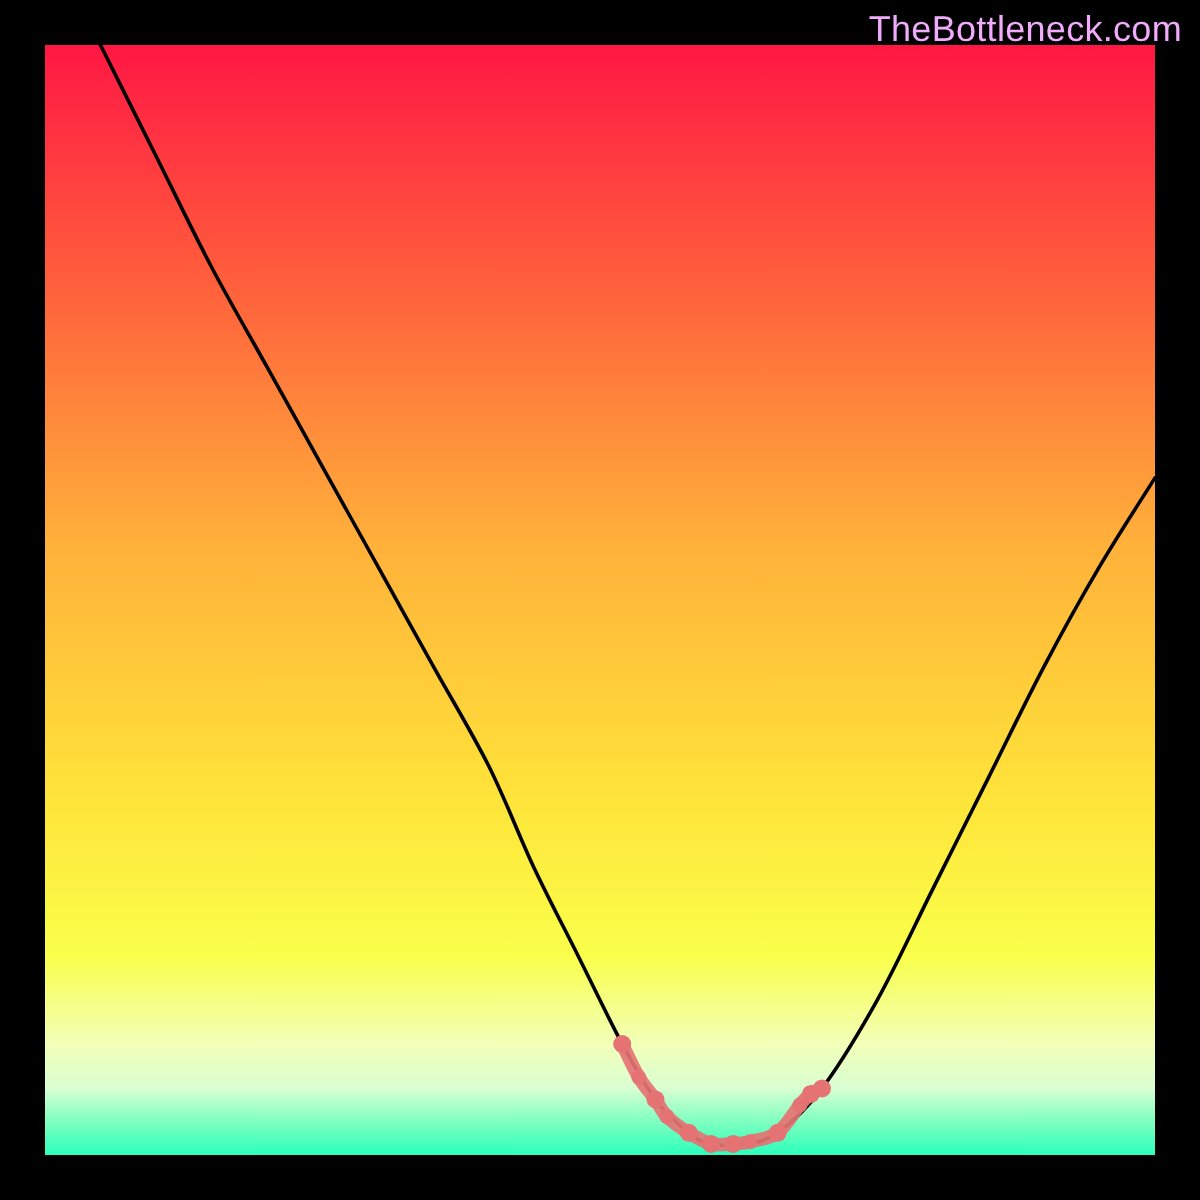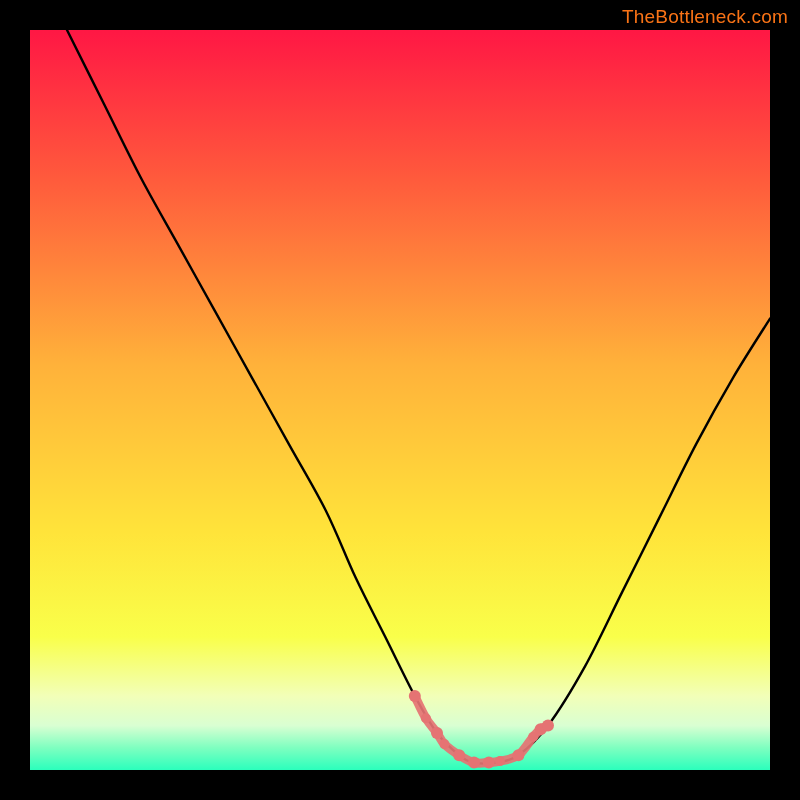--- a/index.html
+++ b/index.html
@@ -14,22 +14,22 @@
   .stage {
     position: relative;
     width: 800px;
     height: 800px;
     background: #000;
   }
   .watermark {
     position: absolute;
     top: 6px;
     right: 12px;
-    color: #f97316;
-    font-size: 19px;
+    color: #f0abfc;
+    font-size: 24px;
     font-weight: 500;
     letter-spacing: 0.2px;
     z-index: 50;
     user-select: none;
     margin-left: 16px;
   }
   svg {
     position: absolute;
     left: 0;
     top: 0;

